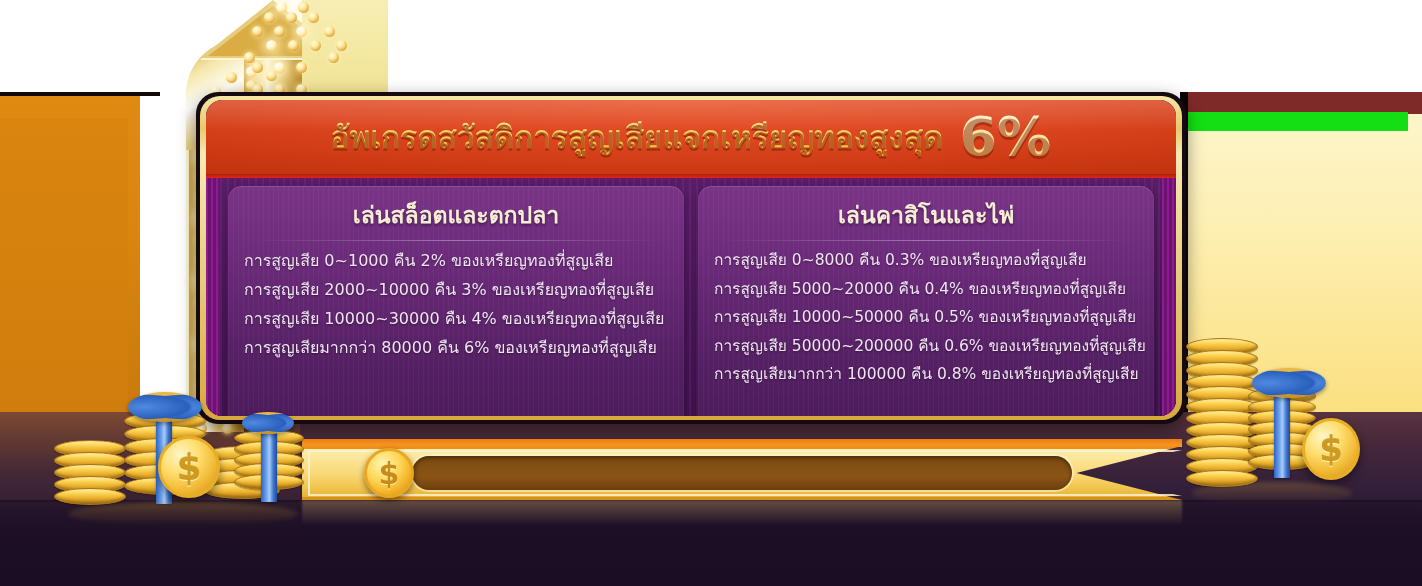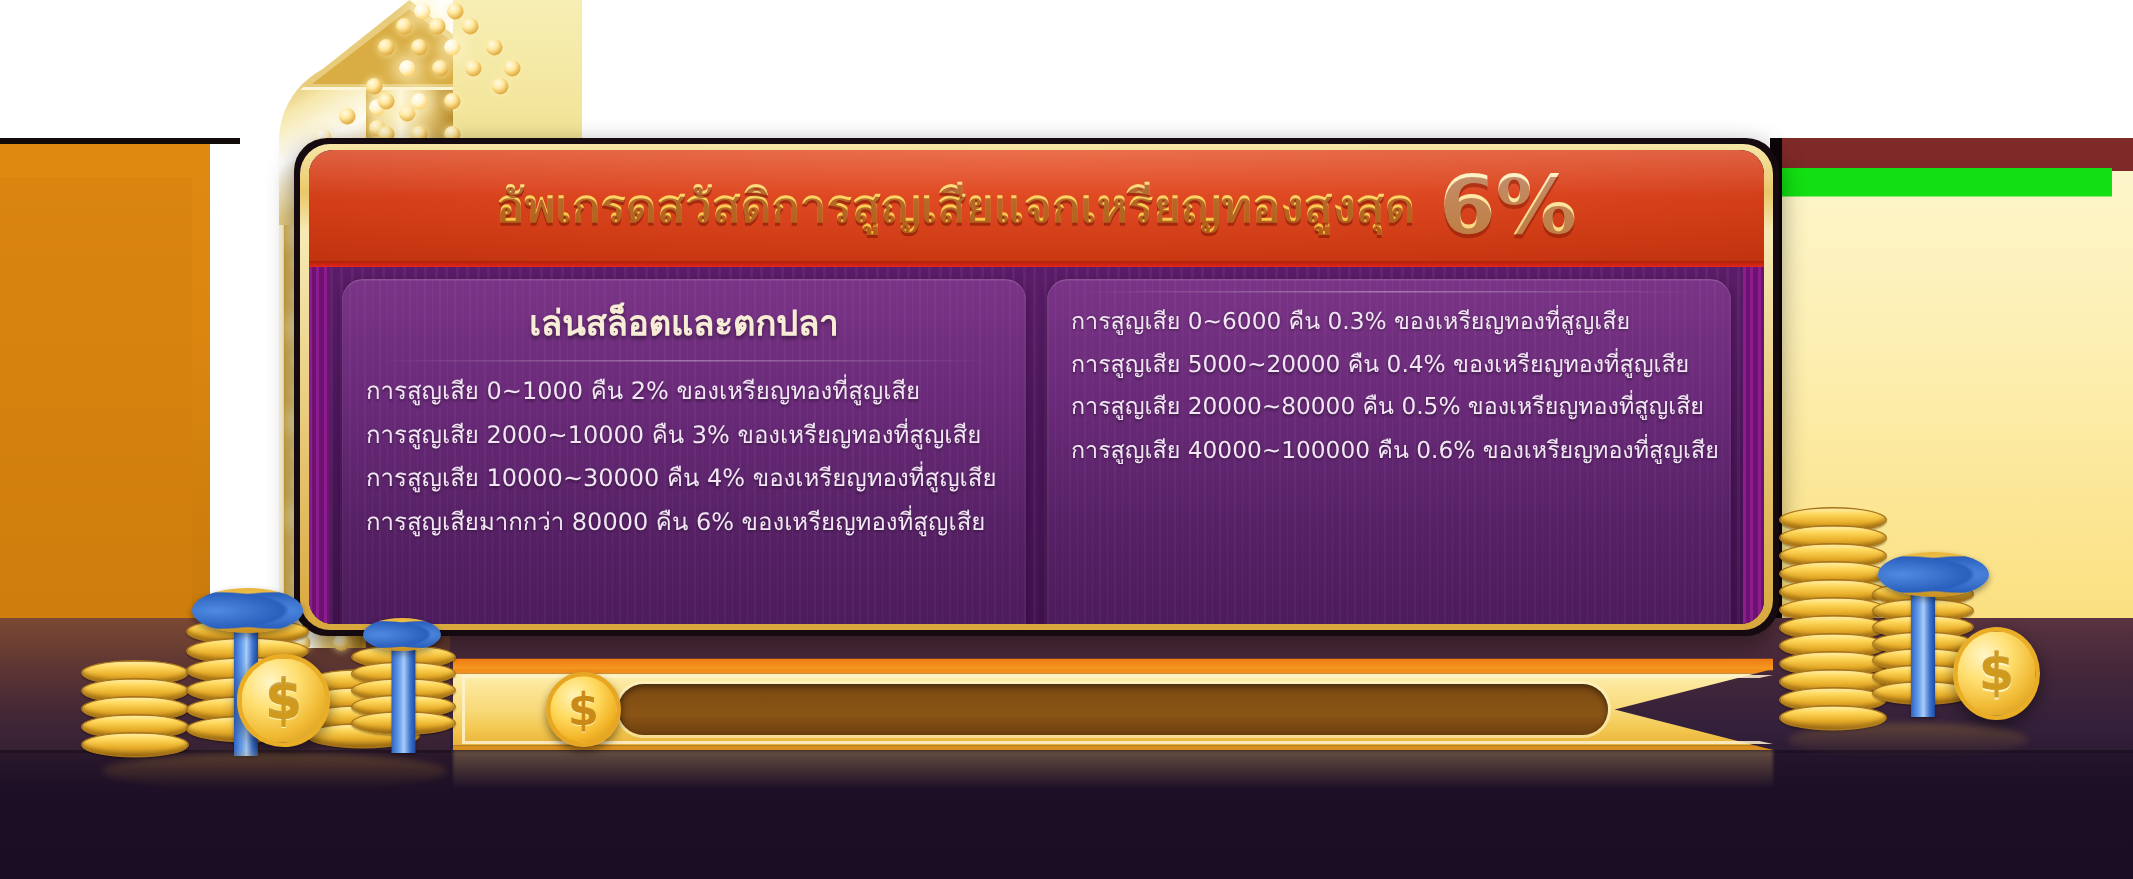--- a/index.html
+++ b/index.html
@@ -412,26 +412,28 @@
           <div class="panel-divider"></div>
           <ul class="panel-list">
             <li>การสูญเสีย 0~1000 คืน 2% ของเหรียญทองที่สูญเสีย</li>
             <li>การสูญเสีย 2000~10000 คืน 3% ของเหรียญทองที่สูญเสีย</li>
             <li>การสูญเสีย 10000~30000 คืน 4% ของเหรียญทองที่สูญเสีย</li>
             <li>การสูญเสียมากกว่า 80000 คืน 6% ของเหรียญทองที่สูญเสีย</li>
           </ul>
         </div>
 
         <div class="panel right">
+          <div class="panel-head">เล่นคาสิโนและไพ่</div>
           <div class="panel-divider"></div>
           <ul class="panel-list">
-            <li>การสูญเสีย 0~6000 คืน 0.3% ของเหรียญทองที่สูญเสีย</li>
+            <li>การสูญเสีย 0~8000 คืน 0.3% ของเหรียญทองที่สูญเสีย</li>
             <li>การสูญเสีย 5000~20000 คืน 0.4% ของเหรียญทองที่สูญเสีย</li>
-            <li>การสูญเสีย 20000~80000 คืน 0.5% ของเหรียญทองที่สูญเสีย</li>
-            <li>การสูญเสีย 40000~100000 คืน 0.6% ของเหรียญทองที่สูญเสีย</li>
+            <li>การสูญเสีย 10000~50000 คืน 0.5% ของเหรียญทองที่สูญเสีย</li>
+            <li>การสูญเสีย 50000~200000 คืน 0.6% ของเหรียญทองที่สูญเสีย</li>
+            <li>การสูญเสียมากกว่า 100000 คืน 0.8% ของเหรียญทองที่สูญเสีย</li>
           </ul>
         </div>
 
       </div>
     </div>
 
     <div class="side-band l"></div>
     <div class="side-band r"></div>
   </div>
 

